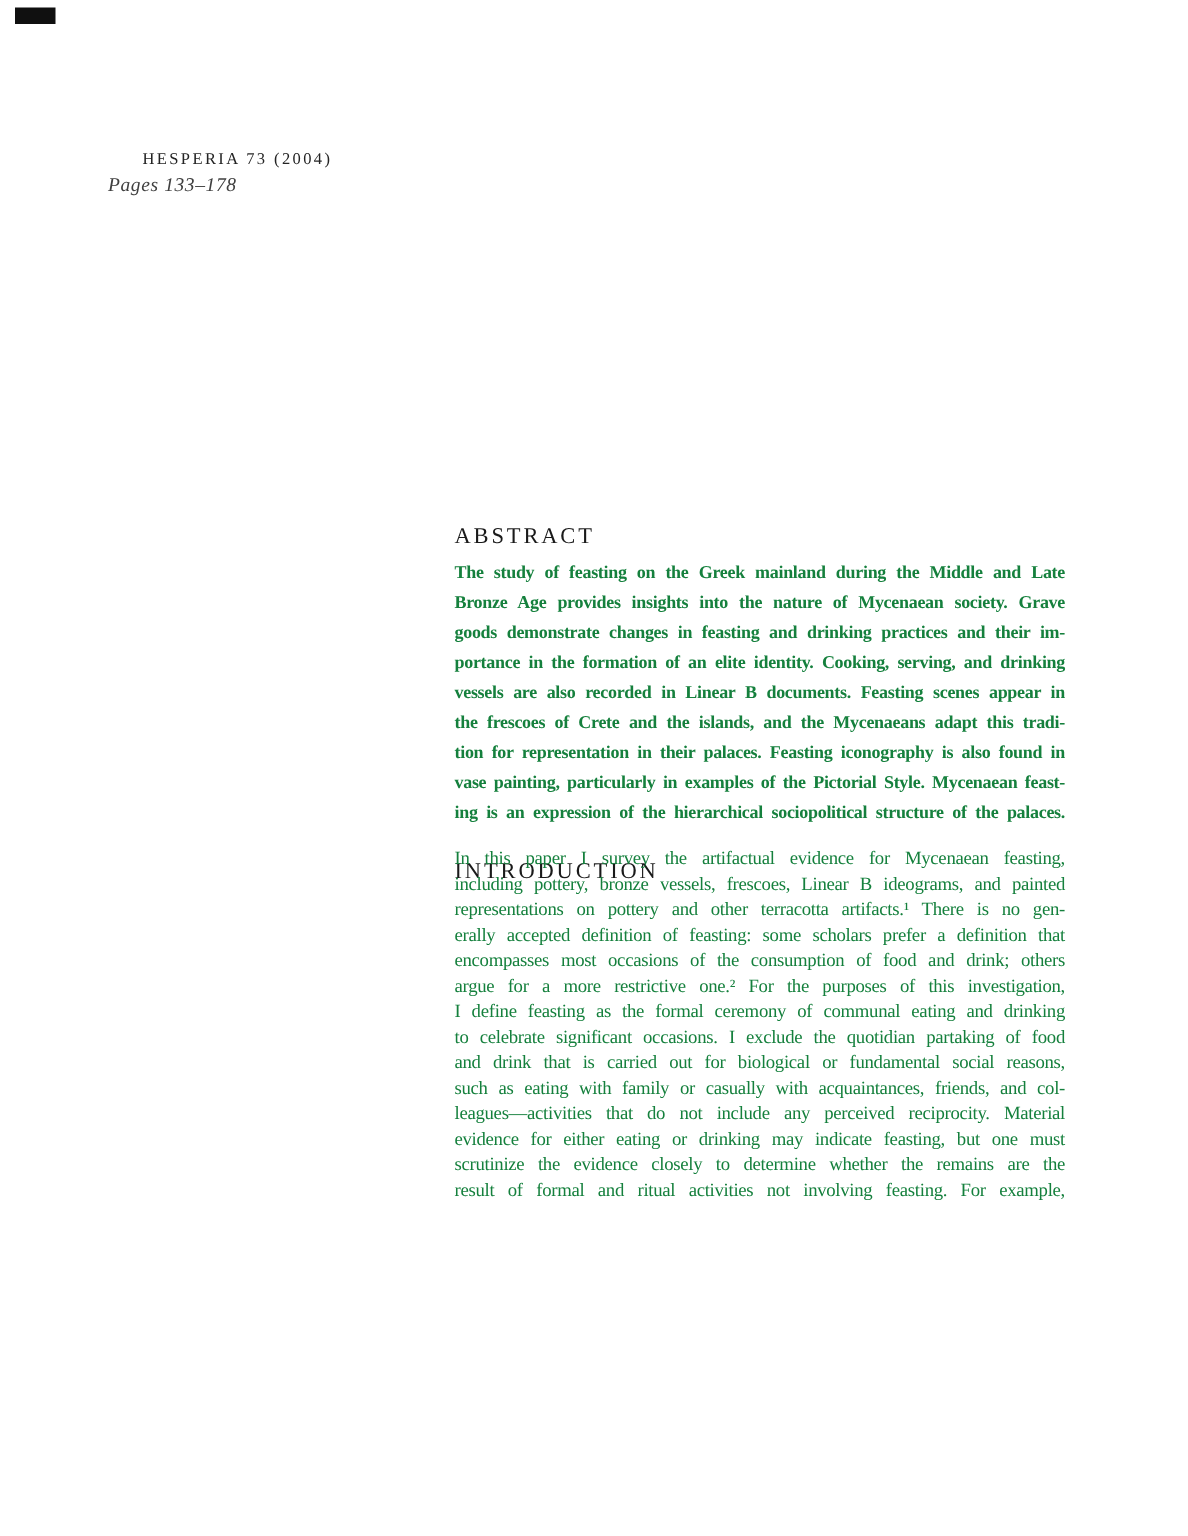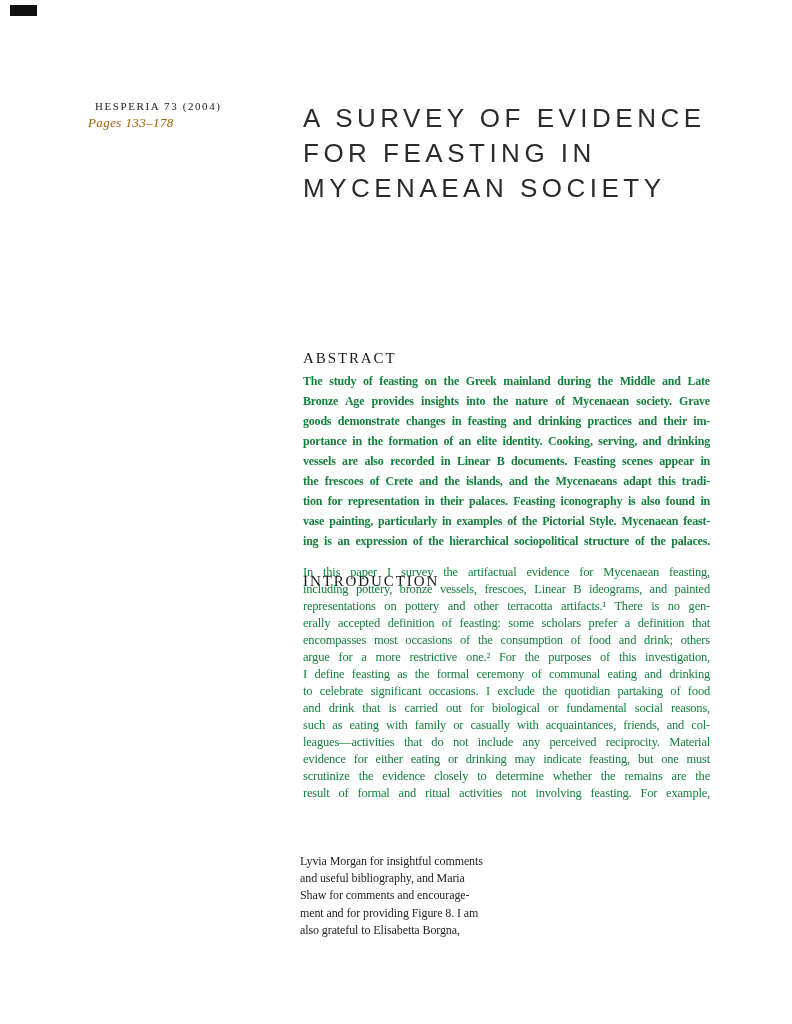--- a/index.html
+++ b/index.html
@@ -21,24 +21,24 @@
   .journal-line {
     position: absolute;
     left: 95px; top: 99px;
     font: 400 11px/14px "Liberation Serif", serif;
     letter-spacing: 1.6px;
     color: #242424;
     white-space: nowrap;
   }
   .pages-line {
     position: absolute;
-    left: 88px; top: 115px;
+    left: 72px; top: 115px;
     font: italic 400 13px/16px "Liberation Serif", serif;
     letter-spacing: 0.4px;
-    color: #a16207;
+    color: #404040;
     white-space: nowrap;
   }
   .article-title {
     position: absolute;
     left: 303px; top: 84px;
     width: 460px;
     font: 400 26px/35px "Liberation Sans", sans-serif;
     letter-spacing: 4.5px;
     color: #2b2b2b;
     white-space: pre-line;
@@ -89,23 +89,20 @@
 <body>
 
 <div class="page">
 
   <div class="corner-mark"></div>
 
   <div class="journal-line">HESPERIA 73 (2004)</div>
 
   <div class="pages-line">Pages 133–178</div>
 
-  <h1 class="article-title">A SURVEY OF EVIDENCE
-FOR FEASTING IN
-MYCENAEAN SOCIETY</h1>
 
   <h2 class="section-heading heading-abstract">ABSTRACT</h2>
 
   <div class="body-block abstract-body">The study of feasting on the Greek mainland during the Middle and Late
 Bronze Age provides insights into the nature of Mycenaean society. Grave
 goods demonstrate changes in feasting and drinking practices and their im-
 portance in the formation of an elite identity. Cooking, serving, and drinking
 vessels are also recorded in Linear B documents. Feasting scenes appear in
 the frescoes of Crete and the islands, and the Mycenaeans adapt this tradi-
 tion for representation in their palaces. Feasting iconography is also found in
@@ -125,22 +122,15 @@
 and drink that is carried out for biological or fundamental social reasons,
 such as eating with family or casually with acquaintances, friends, and col-
 leagues—activities that do not include any perceived reciprocity. Material
 evidence for either eating or drinking may indicate feasting, but one must
 scrutinize the evidence closely to determine whether the remains are the
 result of formal and ritual activities not involving feasting. For example,</div>
 
   <div class="footnote-col fn-col-1">
   </div>
 
-  <div class="footnote-col fn-col-2">
-    <div class="fn-lines">Lyvia Morgan for insightful comments
-and useful bibliography, and Maria
-Shaw for comments and encourage-
-ment and for providing Figure 8. I am
-also grateful to Elisabetta Borgna,</div>
-  </div>
 
 
 </div>
 
 </body></html>

